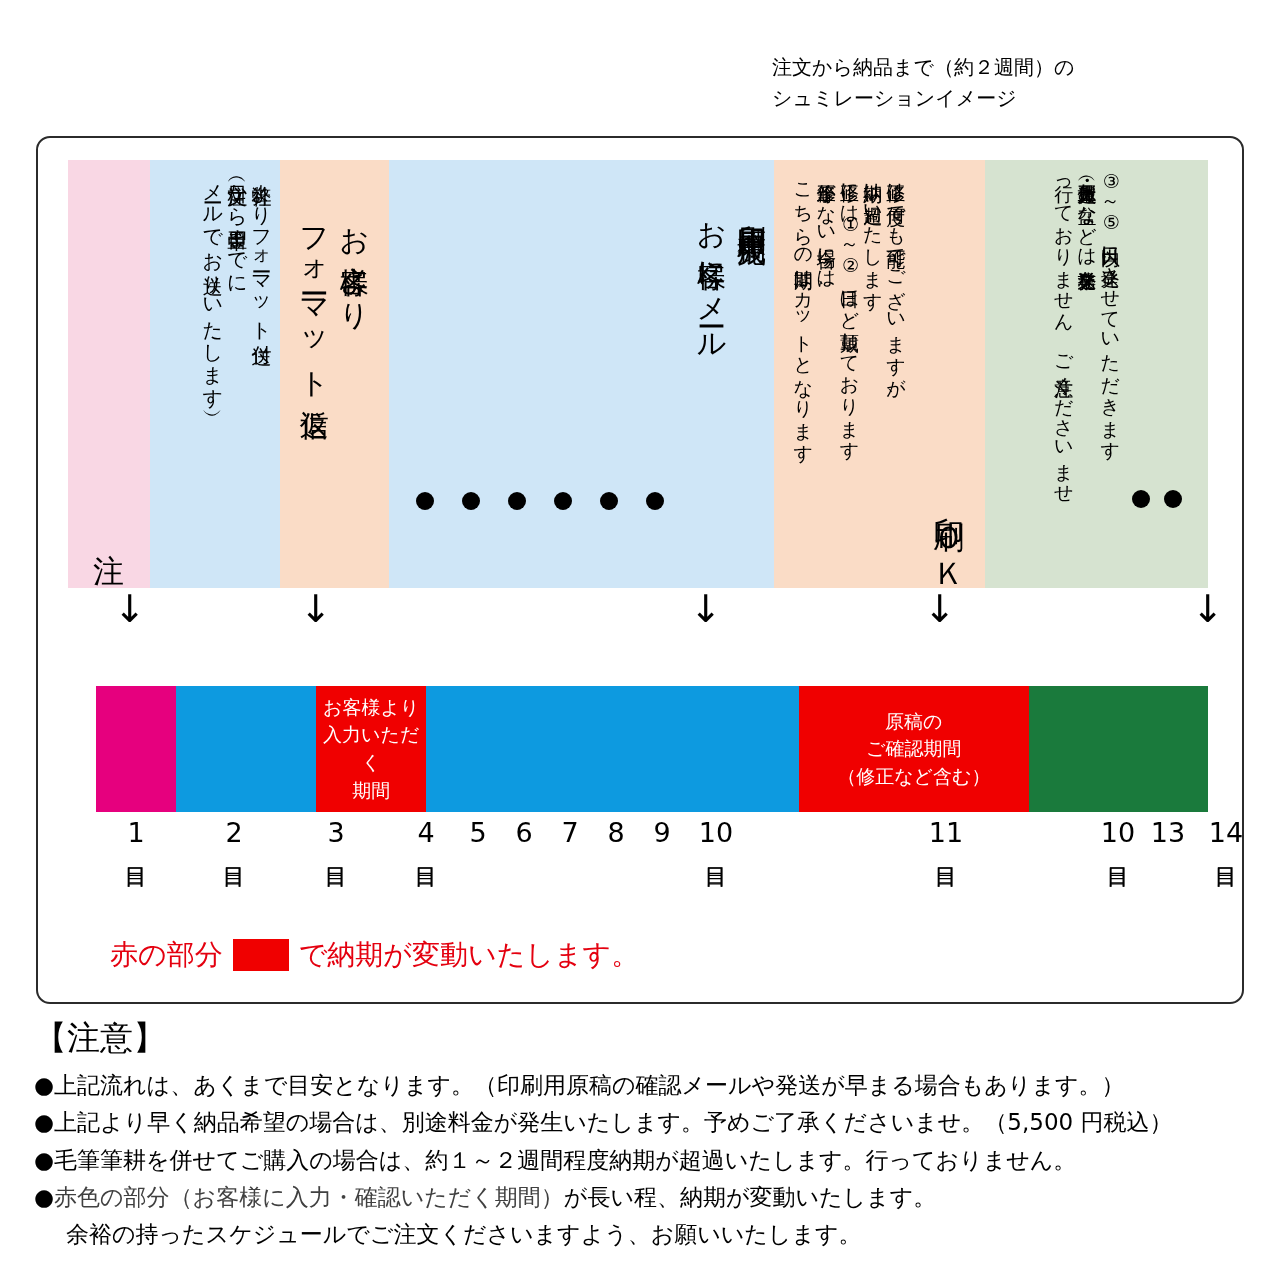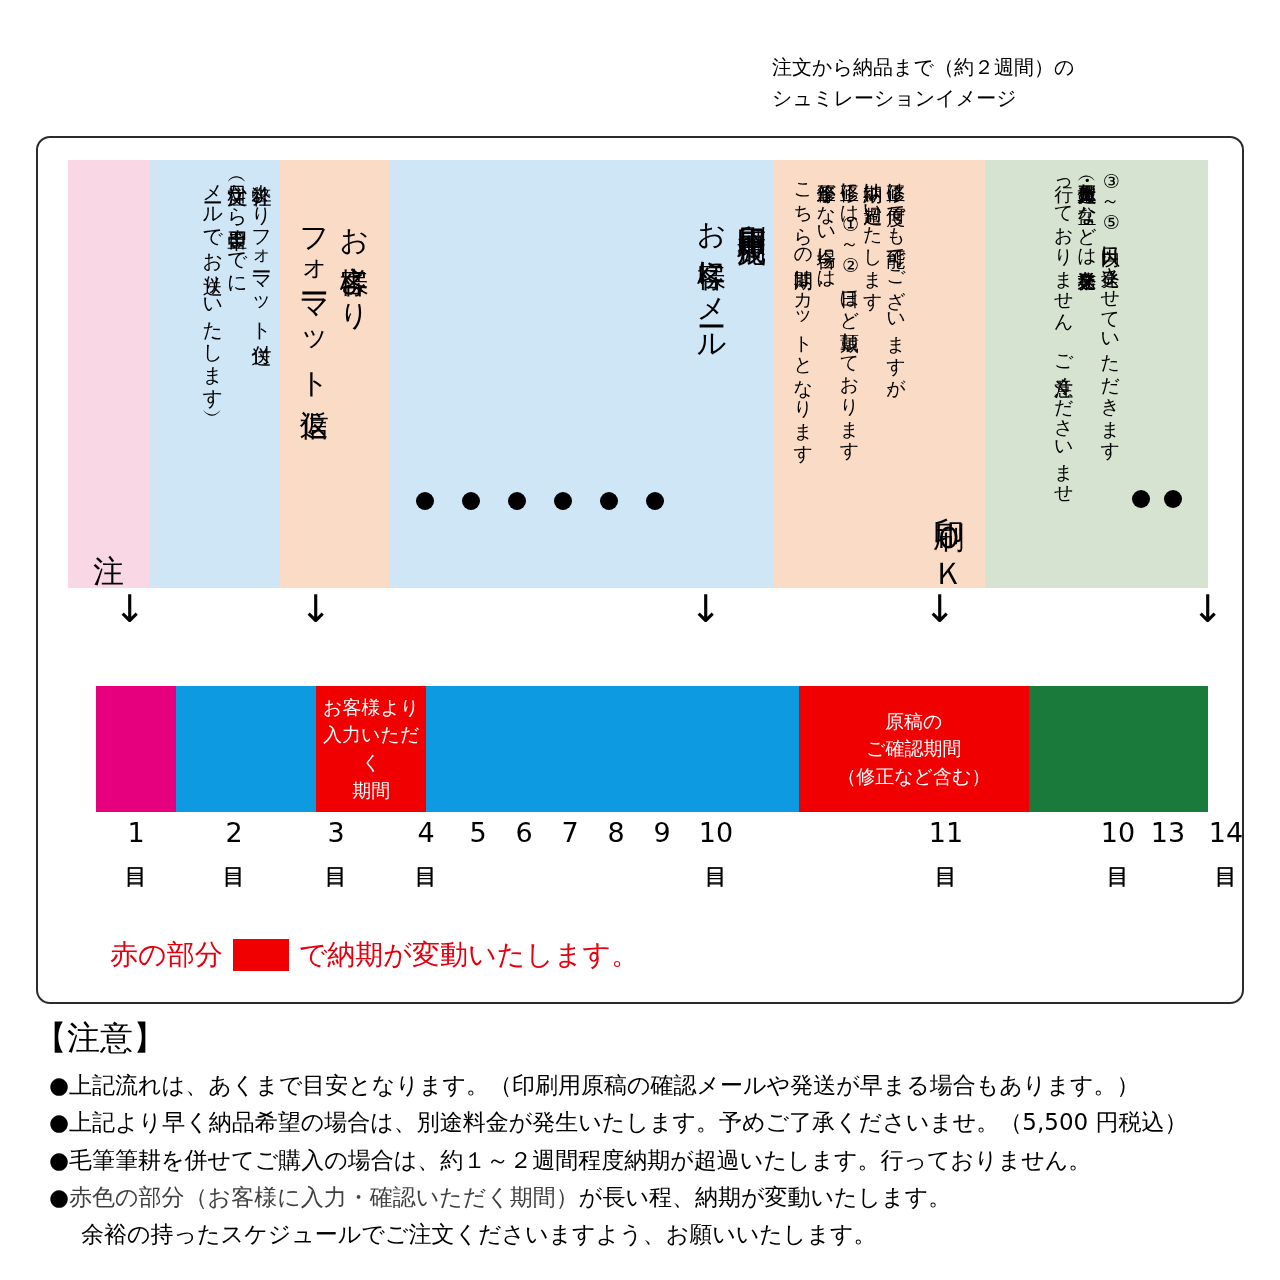--- a/index.html
+++ b/index.html
@@ -207,21 +207,20 @@
   .caution-title {
     font-size: 33px;
     font-family: "DejaVu Sans", sans-serif;
     margin-bottom: 6px;
   }
   .caution-line {
     font-size: 23px;
     line-height: 1.62;
     font-family: "DejaVu Sans", sans-serif;
     white-space: nowrap;
-    margin-left: 15px;
   }
   .caution-line.indent { padding-left: 32px; }
   .red { color: #404040; }
 </style>
 </head>
 <body>
 
 <div id="page">
 
   <div class="header">

